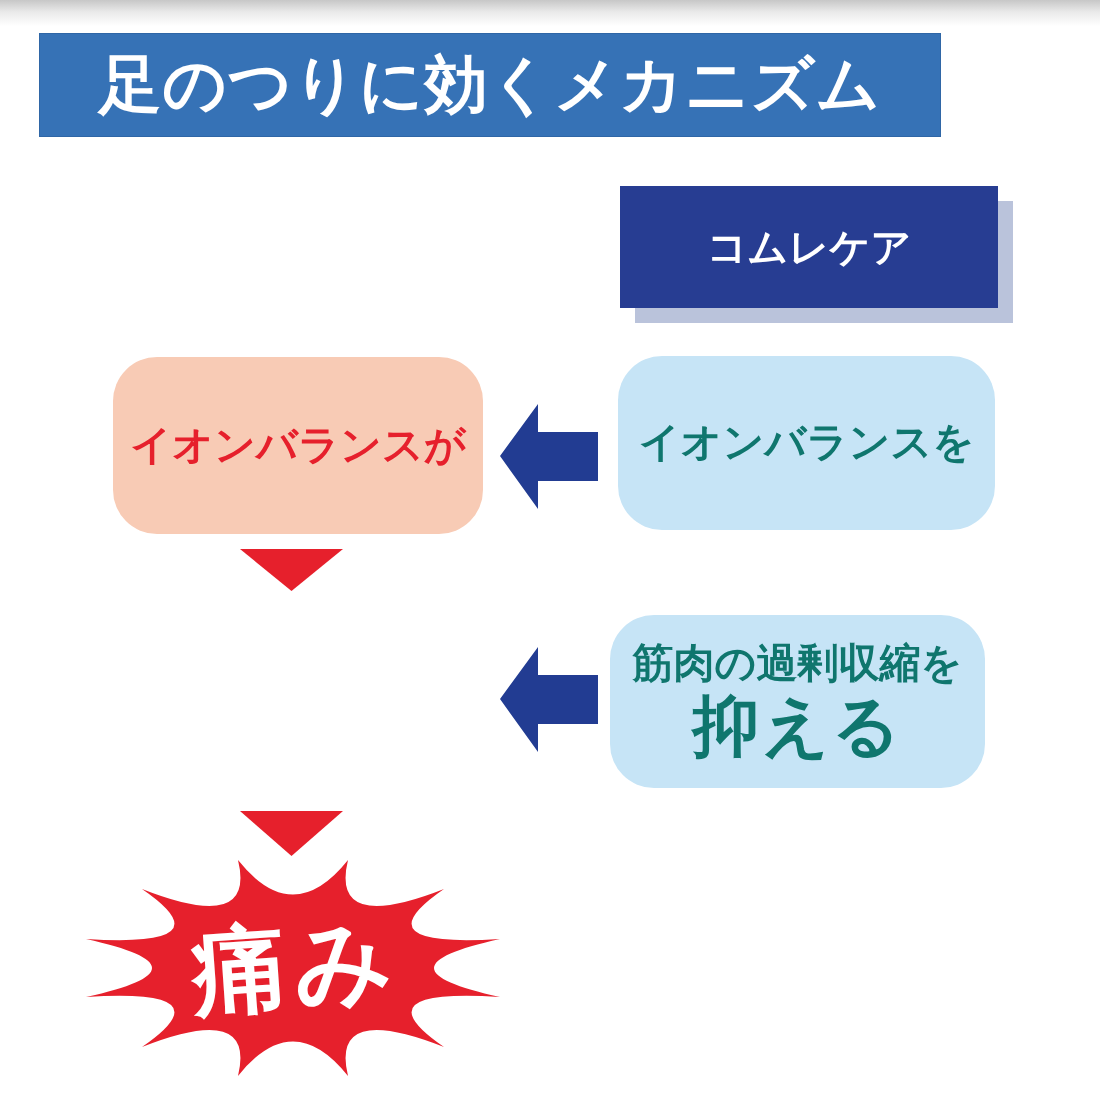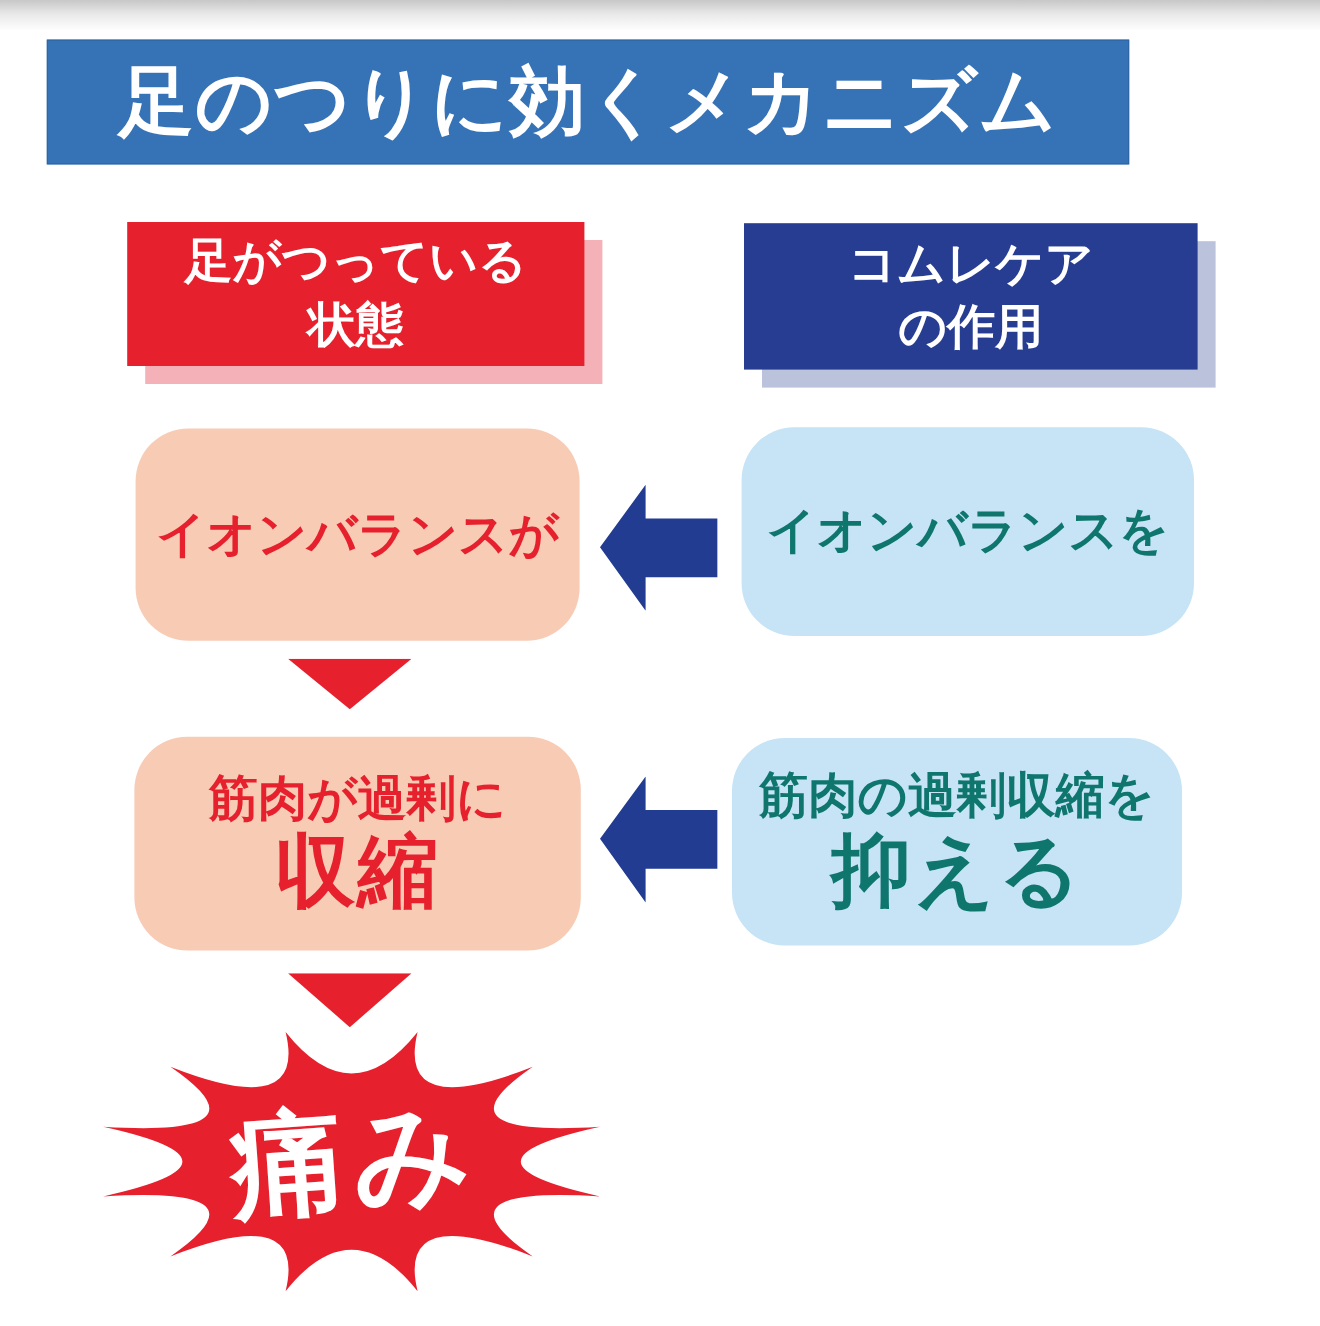--- a/index.html
+++ b/index.html
@@ -62,47 +62,38 @@
 <body>
 
 <div class="stage">
 
   <div class="top-fade"></div>
 
   <div class="title-banner">
     <span>足のつりに効くメカニズム</span>
   </div>
 
-  <div class="hdr hdr-red">
-    <span>足がつっている</span>
-    <span>状態</span>
-  </div>
   <div class="hdr hdr-navy">
     <span>コムレケア</span>
-    <span>の作用</span>
   </div>
 
   <div class="cardL card-r1l">
     <span class="line1">イオンバランスが</span>
   </div>
   <div class="cardR card-r1r">
     <span class="line1">イオンバランスを</span>
   </div>
   <svg class="arrow-left a1" viewBox="0 0 98 105" aria-hidden="true">
     <polygon points="0,52 38,0 38,28 98,28 98,77 38,77 38,105" fill="#223C92"></polygon>
   </svg>
 
   <svg class="tri-down t1" viewBox="0 0 103 42" preserveAspectRatio="none" aria-hidden="true">
     <polygon points="0,0 103,0 51.5,42" fill="#E6202C"></polygon>
   </svg>
 
-  <div class="cardL card-r2l">
-    <span class="line1">筋肉が過剰に</span>
-    <span class="line2">収縮</span>
-  </div>
   <div class="cardR card-r2r">
     <span class="line1">筋肉の過剰収縮を</span>
     <span class="line2">抑える</span>
   </div>
   <svg class="arrow-left a2" viewBox="0 0 98 105" aria-hidden="true">
     <polygon points="0,52 38,0 38,28 98,28 98,77 38,77 38,105" fill="#223C92"></polygon>
   </svg>
 
   <svg class="tri-down t2" viewBox="0 0 103 45" preserveAspectRatio="none" aria-hidden="true">
     <polygon points="0,0 103,0 51.5,45" fill="#E6202C"></polygon>

